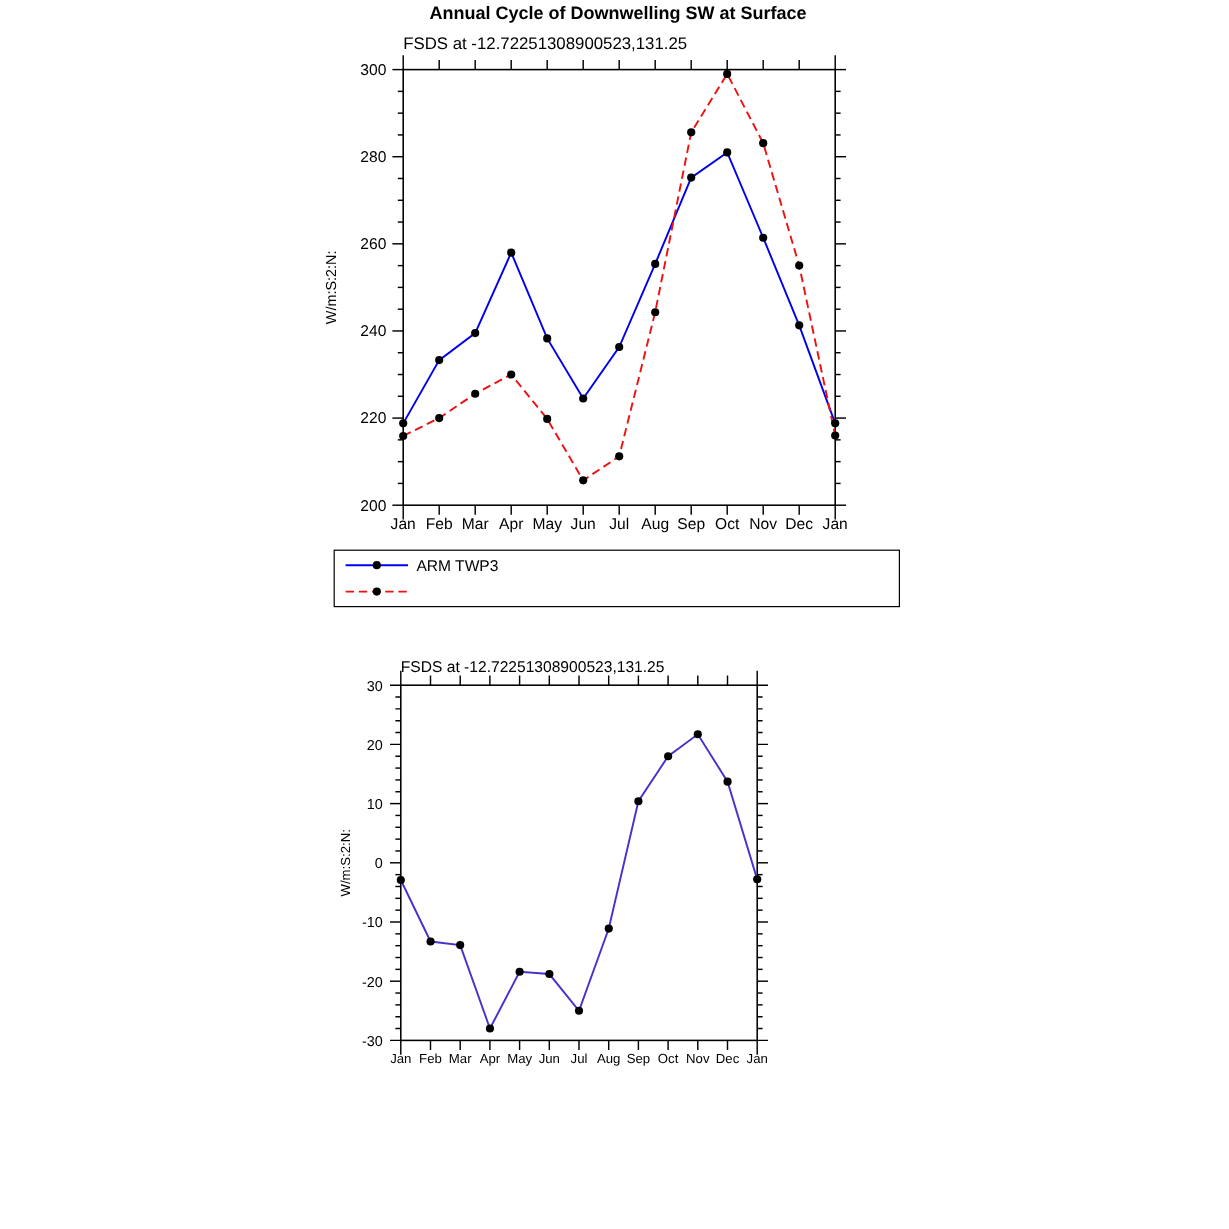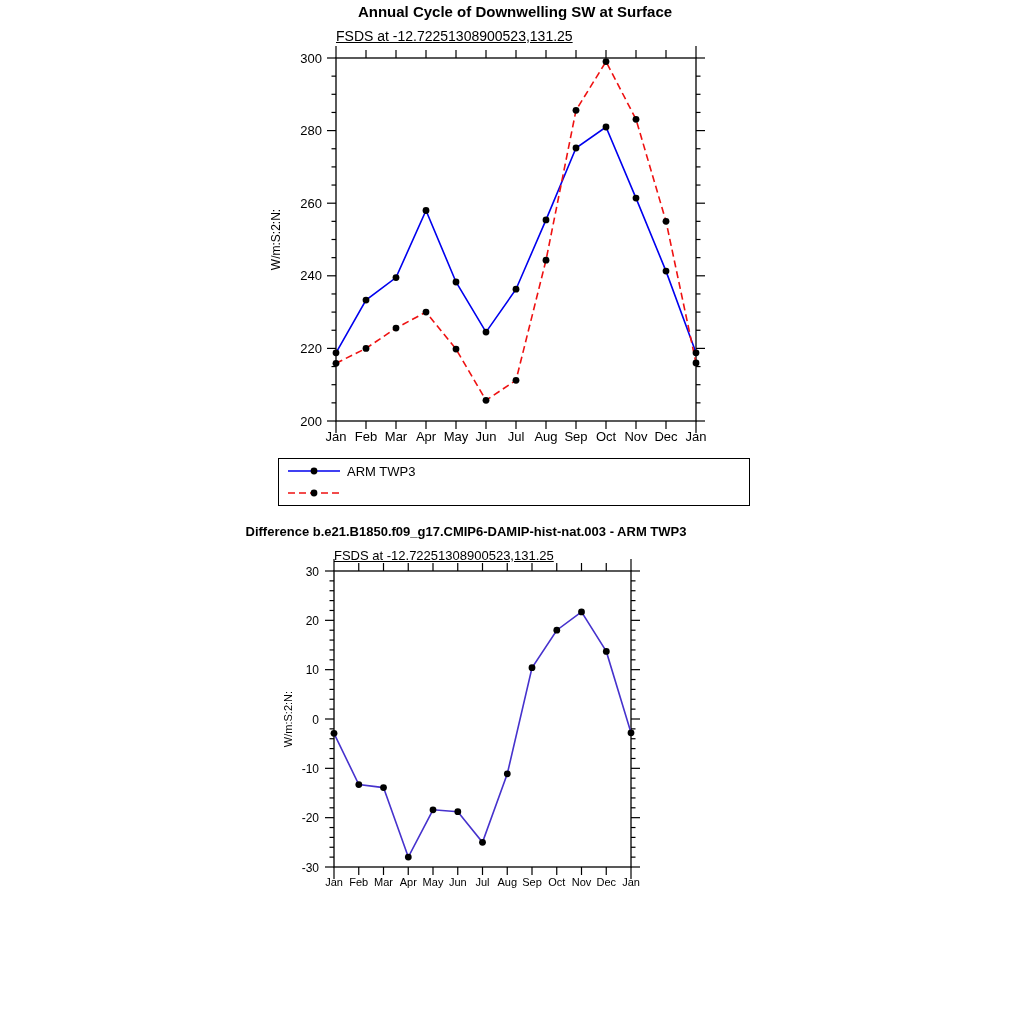--- a/index.html
+++ b/index.html
@@ -1,20 +1,20 @@
 <!DOCTYPE html>
 <html><head>
 <meta charset="utf-8">
 <style>
   html,body{margin:0;padding:0;background:#ffffff;}
   #page{position:relative;width:908px;height:1024px;background:#ffffff;overflow:hidden;
         font-family:"Liberation Sans",sans-serif;color:#000;}
   .abs{position:absolute;}
   .chart-title{font-weight:bold;font-size:15px;text-align:center;white-space:nowrap;}
-  .chart-subtitle{font-size:14px;white-space:nowrap;text-decoration:underline;}
+  .chart-subtitle{font-size:14px;white-space:nowrap;}
   #title2{font-size:13px;}
   #subtitle2{font-size:13px;}
   svg text{font-family:"Liberation Sans",sans-serif;fill:#000;}
   #legend-box{border:1.3px solid #000;background:#fff;box-sizing:border-box;
               display:flex;flex-direction:column;justify-content:center;padding:1px 16px 1px 6px;}
   .legend-entry{display:flex;align-items:center;height:22px;}
   .legend-label{font-size:13px;margin-left:4px;white-space:nowrap;}
   .legend-sample{flex:0 0 auto;}
 </style>
 </head>
@@ -153,21 +153,20 @@
       <span class="legend-label">ARM TWP3</span>
     </div>
     <div class="legend-entry">
       <svg class="legend-sample" width="58" height="12">
         <line x1="3" y1="6" x2="55" y2="6" stroke="#ee1111" stroke-width="1.6" stroke-dasharray="7,4"></line>
         <circle cx="29" cy="6" r="3.4" fill="#000"></circle>
       </svg>
     </div>
   </div>
 
-  <div class="abs chart-title" id="title2" style="left:230px;top:524px;width:472px;">Difference b.e21.B1850.f09_g17.CMIP6-DAMIP-hist-nat.003 - ARM TWP3</div>
   <div class="abs chart-subtitle" id="subtitle2" style="left:334px;top:548px;">FSDS at -12.72251308900523,131.25</div>
   <svg class="abs" style="left:250px;top:552px;" width="430" height="350">
       <rect x="84" y="19" width="297" height="296" fill="none" stroke="#000" stroke-width="1.3"></rect>
       <line x1="84" y1="315" x2="75" y2="315" stroke="#000" stroke-width="1.2"></line>
       <line x1="381" y1="315" x2="390" y2="315" stroke="#000" stroke-width="1.2"></line>
       <text x="69" y="319.5" text-anchor="end" font-size="12">-30</text>
       <line x1="84" y1="305.1333333333333" x2="79.5" y2="305.1333333333333" stroke="#000" stroke-width="1.2"></line>
       <line x1="381" y1="305.1333333333333" x2="385.5" y2="305.1333333333333" stroke="#000" stroke-width="1.2"></line>
       <line x1="84" y1="295.26666666666665" x2="79.5" y2="295.26666666666665" stroke="#000" stroke-width="1.2"></line>
       <line x1="381" y1="295.26666666666665" x2="385.5" y2="295.26666666666665" stroke="#000" stroke-width="1.2"></line>

